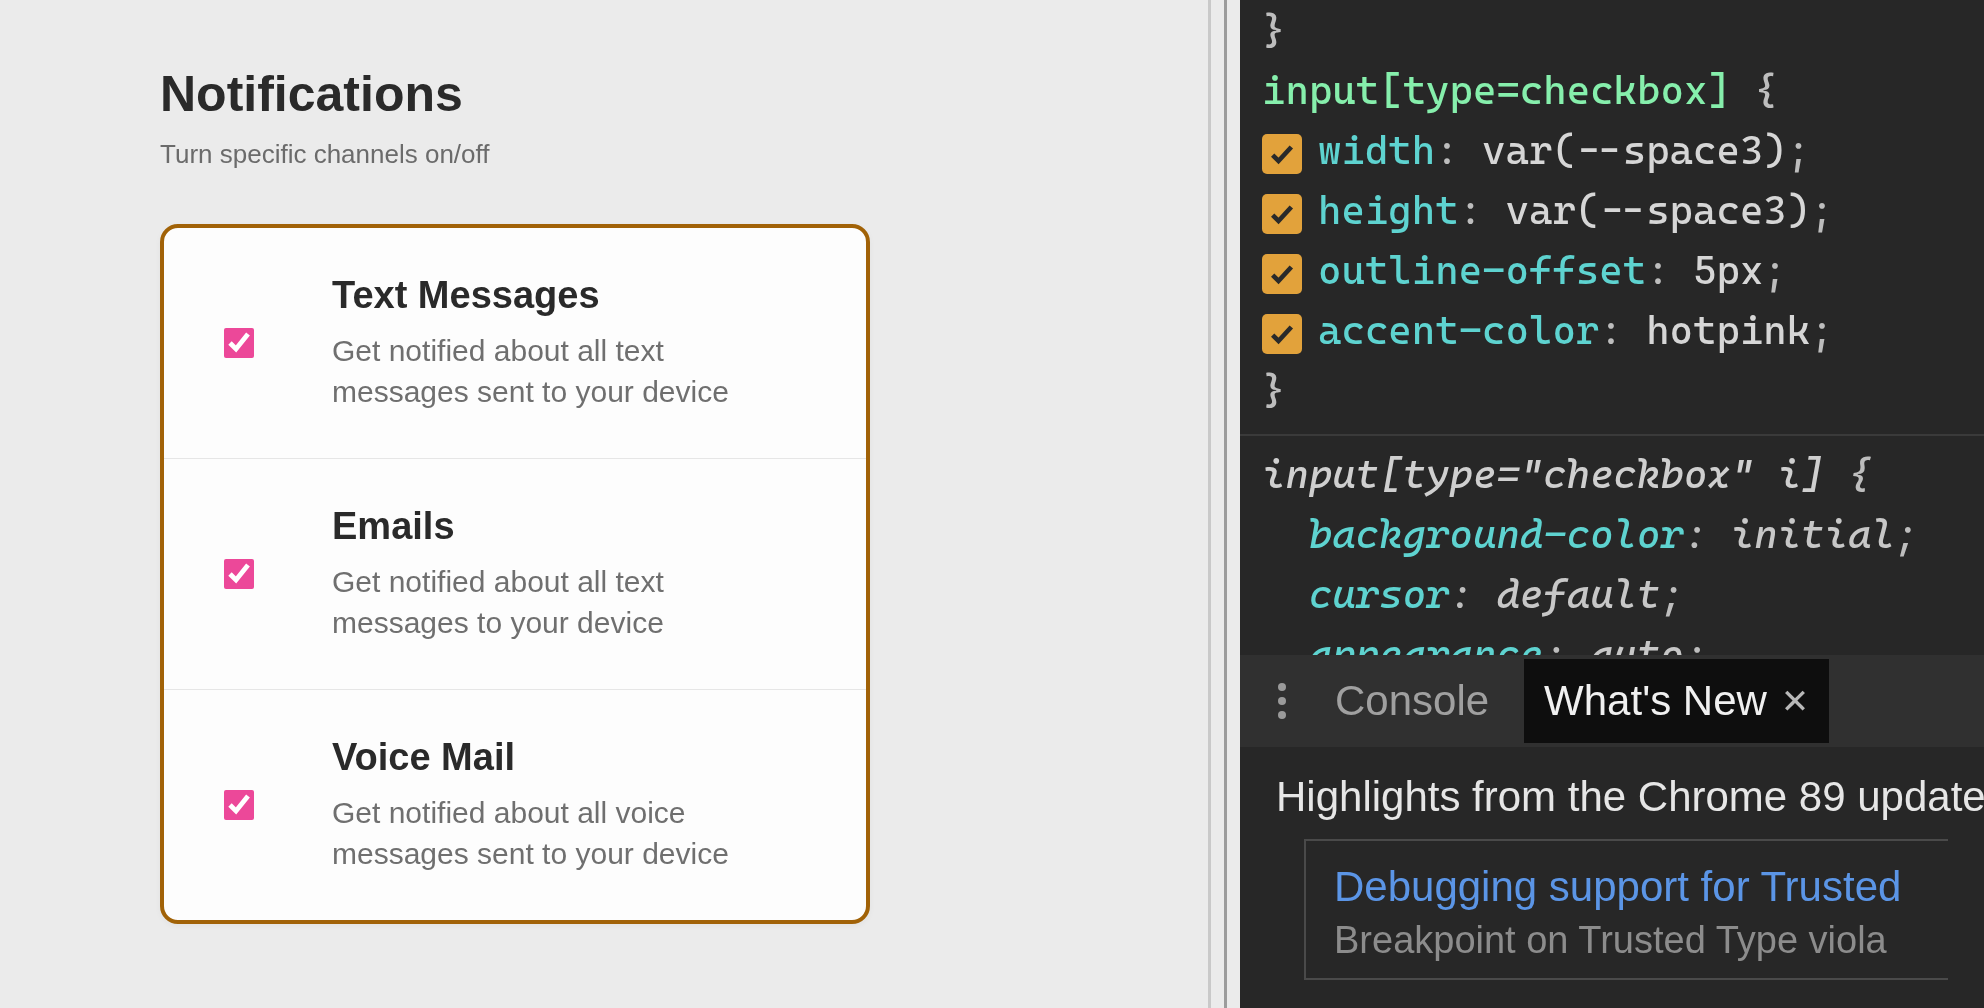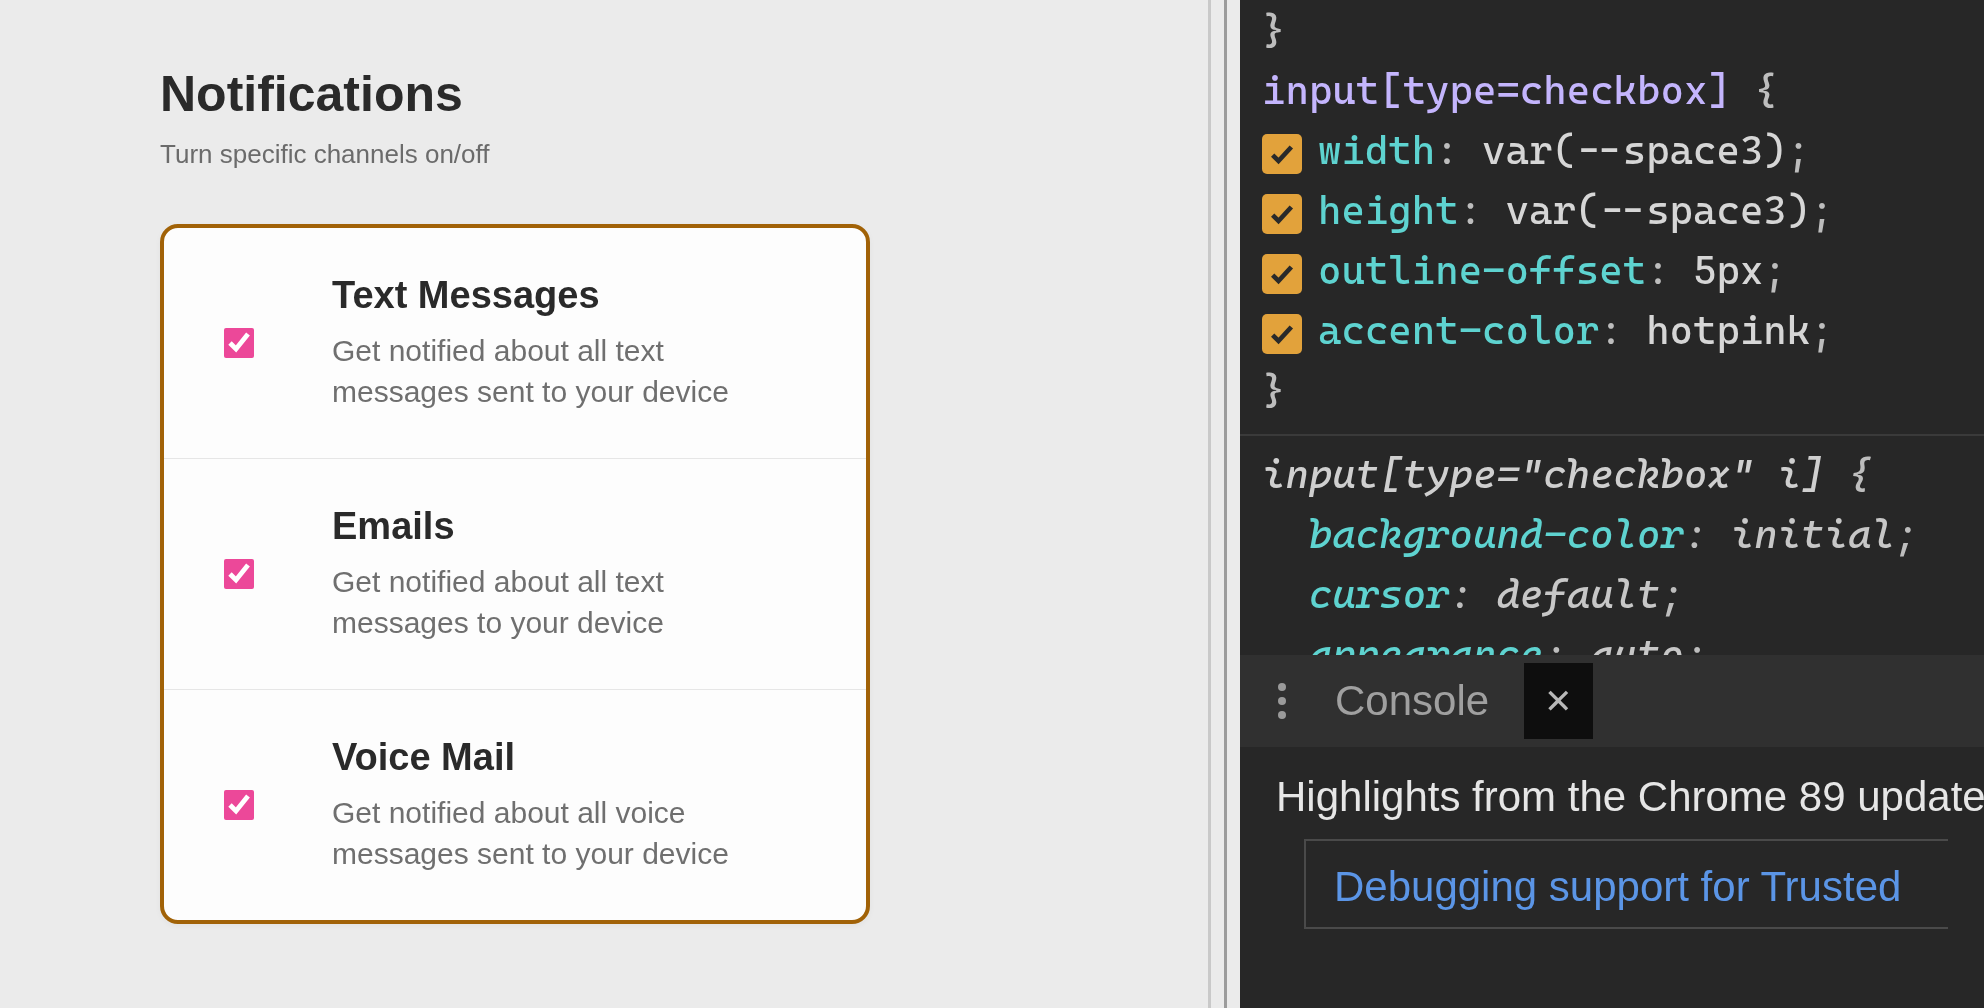--- a/index.html
+++ b/index.html
@@ -86,21 +86,21 @@
     flex: 1;
     height: 100%;
     background: #272727;
     color: #cfcfcf;
     font-family: ui-monospace, "Cascadia Code", Menlo, Consolas, monospace;
     font-size: 40px;
     overflow: hidden;
     position: relative;
   }
   .code-block { padding: 0 22px; line-height: 1.5; white-space: pre; }
-  .sel   { color: #c4b5fd; }
+  .sel   { color: #86efac; }
   .punc  { color: #bdbdbd; }
   .prop  { color: #5ed3d0; }
   .val   { color: #d6d6d6; }
   .ital  { font-style: italic; color: #c7c7c7; }
   .prop-ital { font-style: italic; color: #5ed3d0; }
   .sel-ital  { font-style: italic; color: #cfcfcf; }
   .css-check {
     display: inline-flex;
     align-items: center;
     justify-content: center;
@@ -253,24 +253,26 @@
     <div class="drawer-tabs">
       <div class="kebab">
         <span></span>
           <span></span>
           <span></span>
       </div>
       <div class="tab">
         <span>Console</span>
       </div>
       <div class="tab active">
+        <span>What's New</span>
         <span class="close-x">✕</span>
       </div>
     </div>
     <div class="drawer-body">
       <div class="drawer-title">Highlights from the Chrome 89 update</div>
       <div class="news-card">
         <div class="news-link">Debugging support for Trusted</div>
+        <div class="news-sub">Breakpoint on Trusted Type viola</div>
       </div>
     </div>
   </div>
 
 </div>
 
 </body></html>

